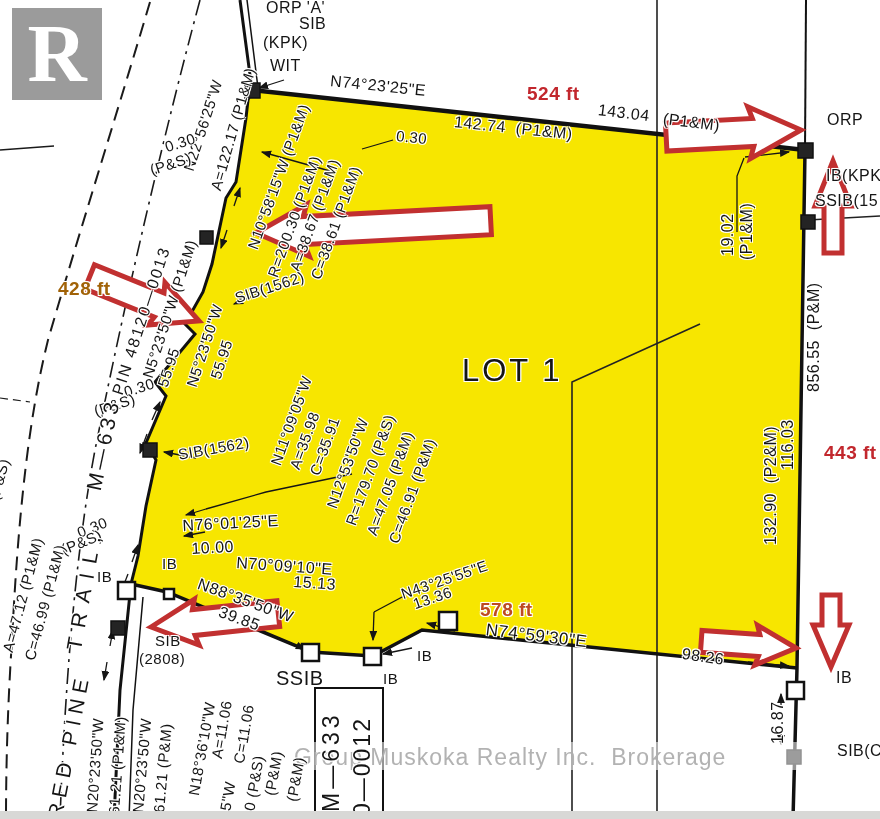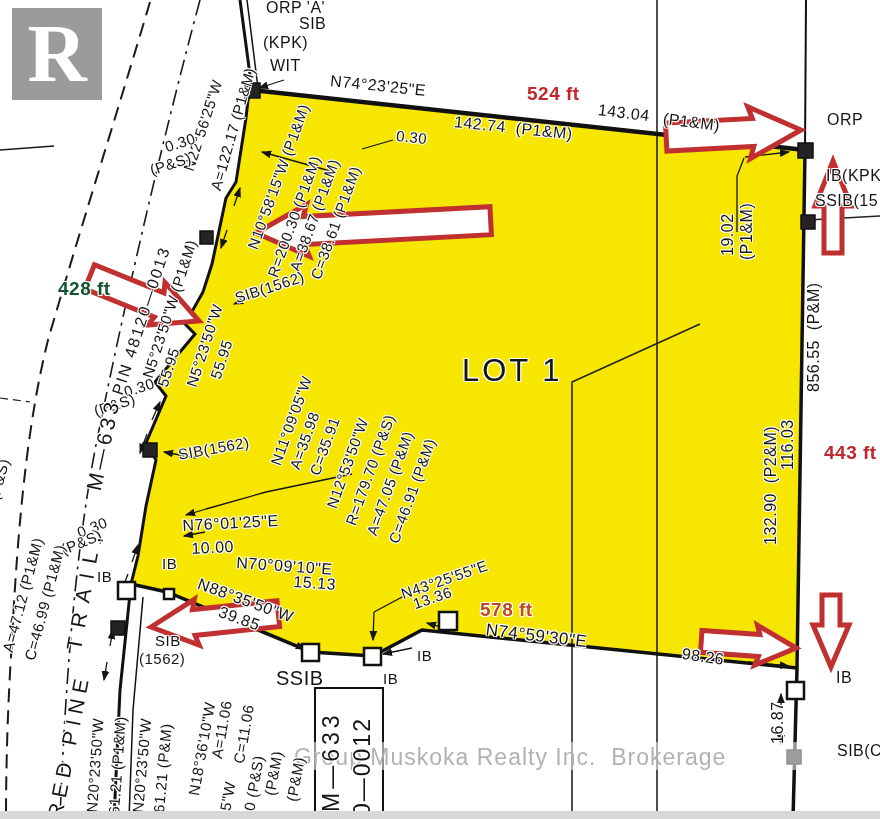--- a/index.html
+++ b/index.html
@@ -143,21 +143,21 @@
       <div class="lbl" style="left: 181px; top: 168px; font-size: 15px; transform: rotate(-72deg);">N22°56'25"W</div>
       <div class="lbl" style="left: 208px; top: 188px; font-size: 15px; transform: rotate(-74deg);">A=122.17 (P1&amp;M)</div>
       <div class="lbl" style="left: 163px; top: 140px; font-size: 15px; transform: rotate(-18deg);">0.30</div>
       <div class="lbl" style="left: 148px; top: 163px; font-size: 15px; transform: rotate(-18deg);">(P&amp;S)</div>
       <div class="lbl" style="left: 110px; top: 392px; font-size: 16px; transform: rotate(-72deg); letter-spacing: 2px;">PIN 48120—0013</div>
       <div class="lbl" style="left: 245px; top: 246px; font-size: 15px; transform: rotate(-70deg);">N10°58'15"W (P1&amp;M)</div>
       <div class="lbl" style="left: 265px; top: 274px; font-size: 15px; transform: rotate(-70deg);">R=200.30 (P1&amp;M)</div>
       <div class="lbl" style="left: 287px; top: 268px; font-size: 15px; transform: rotate(-70deg);">A=38.67 (P1&amp;M)</div>
       <div class="lbl" style="left: 308px; top: 276px; font-size: 15px; transform: rotate(-70deg);">C=38.61 (P1&amp;M)</div>
       <div class="lbl" style="left: 233px; top: 291px; font-size: 15px; transform: rotate(-18deg);">SIB(1562)</div>
-      <div class="lbl" style="left: 58px; top: 279px; font-size: 19px; font-weight: 700; color: #14532d;">428 ft</div>
+      <div class="lbl" style="left: 58px; top: 279px; font-size: 19px; font-weight: 700; color: #a16207;">428 ft</div>
       <div class="lbl" style="left: 140px; top: 375px; font-size: 15px; transform: rotate(-72deg);">N5°23'50"W (P1&amp;M)</div>
       <div class="lbl" style="left: 155px; top: 384px; font-size: 15px; transform: rotate(-72deg);">55.95</div>
       <div class="lbl" style="left: 184px; top: 384px; font-size: 15px; transform: rotate(-72deg);">N5°23'50"W</div>
       <div class="lbl" style="left: 208px; top: 376px; font-size: 15px; transform: rotate(-72deg);">55.95</div>
       <div class="lbl" style="left: 122px; top: 385px; font-size: 15px; transform: rotate(-18deg);">0.30</div>
       <div class="lbl" style="left: 92px; top: 404px; font-size: 15px; transform: rotate(-18deg);">(P&amp;S)</div>
       <div class="lbl" style="left: 75px; top: 526px; font-size: 15px; transform: rotate(-22deg);">0.30</div>
       <div class="lbl" style="left: 59px; top: 543px; font-size: 15px; transform: rotate(-22deg);">(P&amp;S)</div>
       <div class="lbl" style="left: -14px; top: 498px; font-size: 15px; transform: rotate(-75deg);">(P&amp;S)</div>
       <div class="lbl" style="left: 0px; top: 650px; font-size: 15px; transform: rotate(-75deg);">A=47.12 (P1&amp;M)</div>
@@ -187,21 +187,21 @@
       <div class="lbl" style="left: 201px; top: 576px; font-size: 16px; transform: rotate(20deg);">N88°35'50"W</div>
       <div class="lbl" style="left: 222px; top: 604px; font-size: 16px; transform: rotate(20deg);">39.85</div>
       <div class="lbl" style="left: 399px; top: 587px; font-size: 15px; transform: rotate(-19deg);">N43°25'55"E</div>
       <div class="lbl" style="left: 411px; top: 597px; font-size: 15px; transform: rotate(-19deg);">13.36</div>
       <div class="lbl" style="left: 480px; top: 600px; font-size: 19px; font-weight: 700; color: rgb(189, 74, 34);">578 ft</div>
       <div class="lbl" style="left: 487px; top: 621px; font-size: 17px; transform: rotate(7deg);">N74°59'30"E</div>
       <div class="lbl" style="left: 683px; top: 646px; font-size: 16px; transform: rotate(8deg);">98.26</div>
       <div class="lbl" style="left: 97px; top: 569px; font-size: 15px;">IB</div>
       <div class="lbl" style="left: 162px; top: 556px; font-size: 15px;">IB</div>
       <div class="lbl" style="left: 155px; top: 633px; font-size: 15px;">SIB</div>
-      <div class="lbl" style="left: 139px; top: 651px; font-size: 15px;">(1562)</div>
+      <div class="lbl" style="left: 139px; top: 651px; font-size: 15px;">(2808)</div>
       <div class="lbl" style="left: 276px; top: 668px; font-size: 20px;">SSIB</div>
       <div class="lbl" style="left: 383px; top: 671px; font-size: 15px;">IB</div>
       <div class="lbl" style="left: 417px; top: 648px; font-size: 15px;">IB</div>
       <div class="lbl" style="left: 836px; top: 670px; font-size: 16px;">IB</div>
       <div class="lbl" style="left: 770px; top: 744px; font-size: 16px; transform: rotate(-90deg);">16.87</div>
       <div class="lbl" style="left: 837px; top: 743px; font-size: 16px;">SIB(C</div>
       <div class="lbl" style="left: 84px; top: 812px; font-size: 15px; transform: rotate(-86deg);">N20°23'50"W</div>
       <div class="lbl" style="left: 106px; top: 814px; font-size: 15px; transform: rotate(-86deg);">61.21 (P1&amp;M)</div>
       <div class="lbl" style="left: 130px; top: 812px; font-size: 15px; transform: rotate(-85deg);">N20°23'50"W</div>
       <div class="lbl" style="left: 151px; top: 812px; font-size: 15px; transform: rotate(-85deg);">61.21 (P&amp;M)</div>

